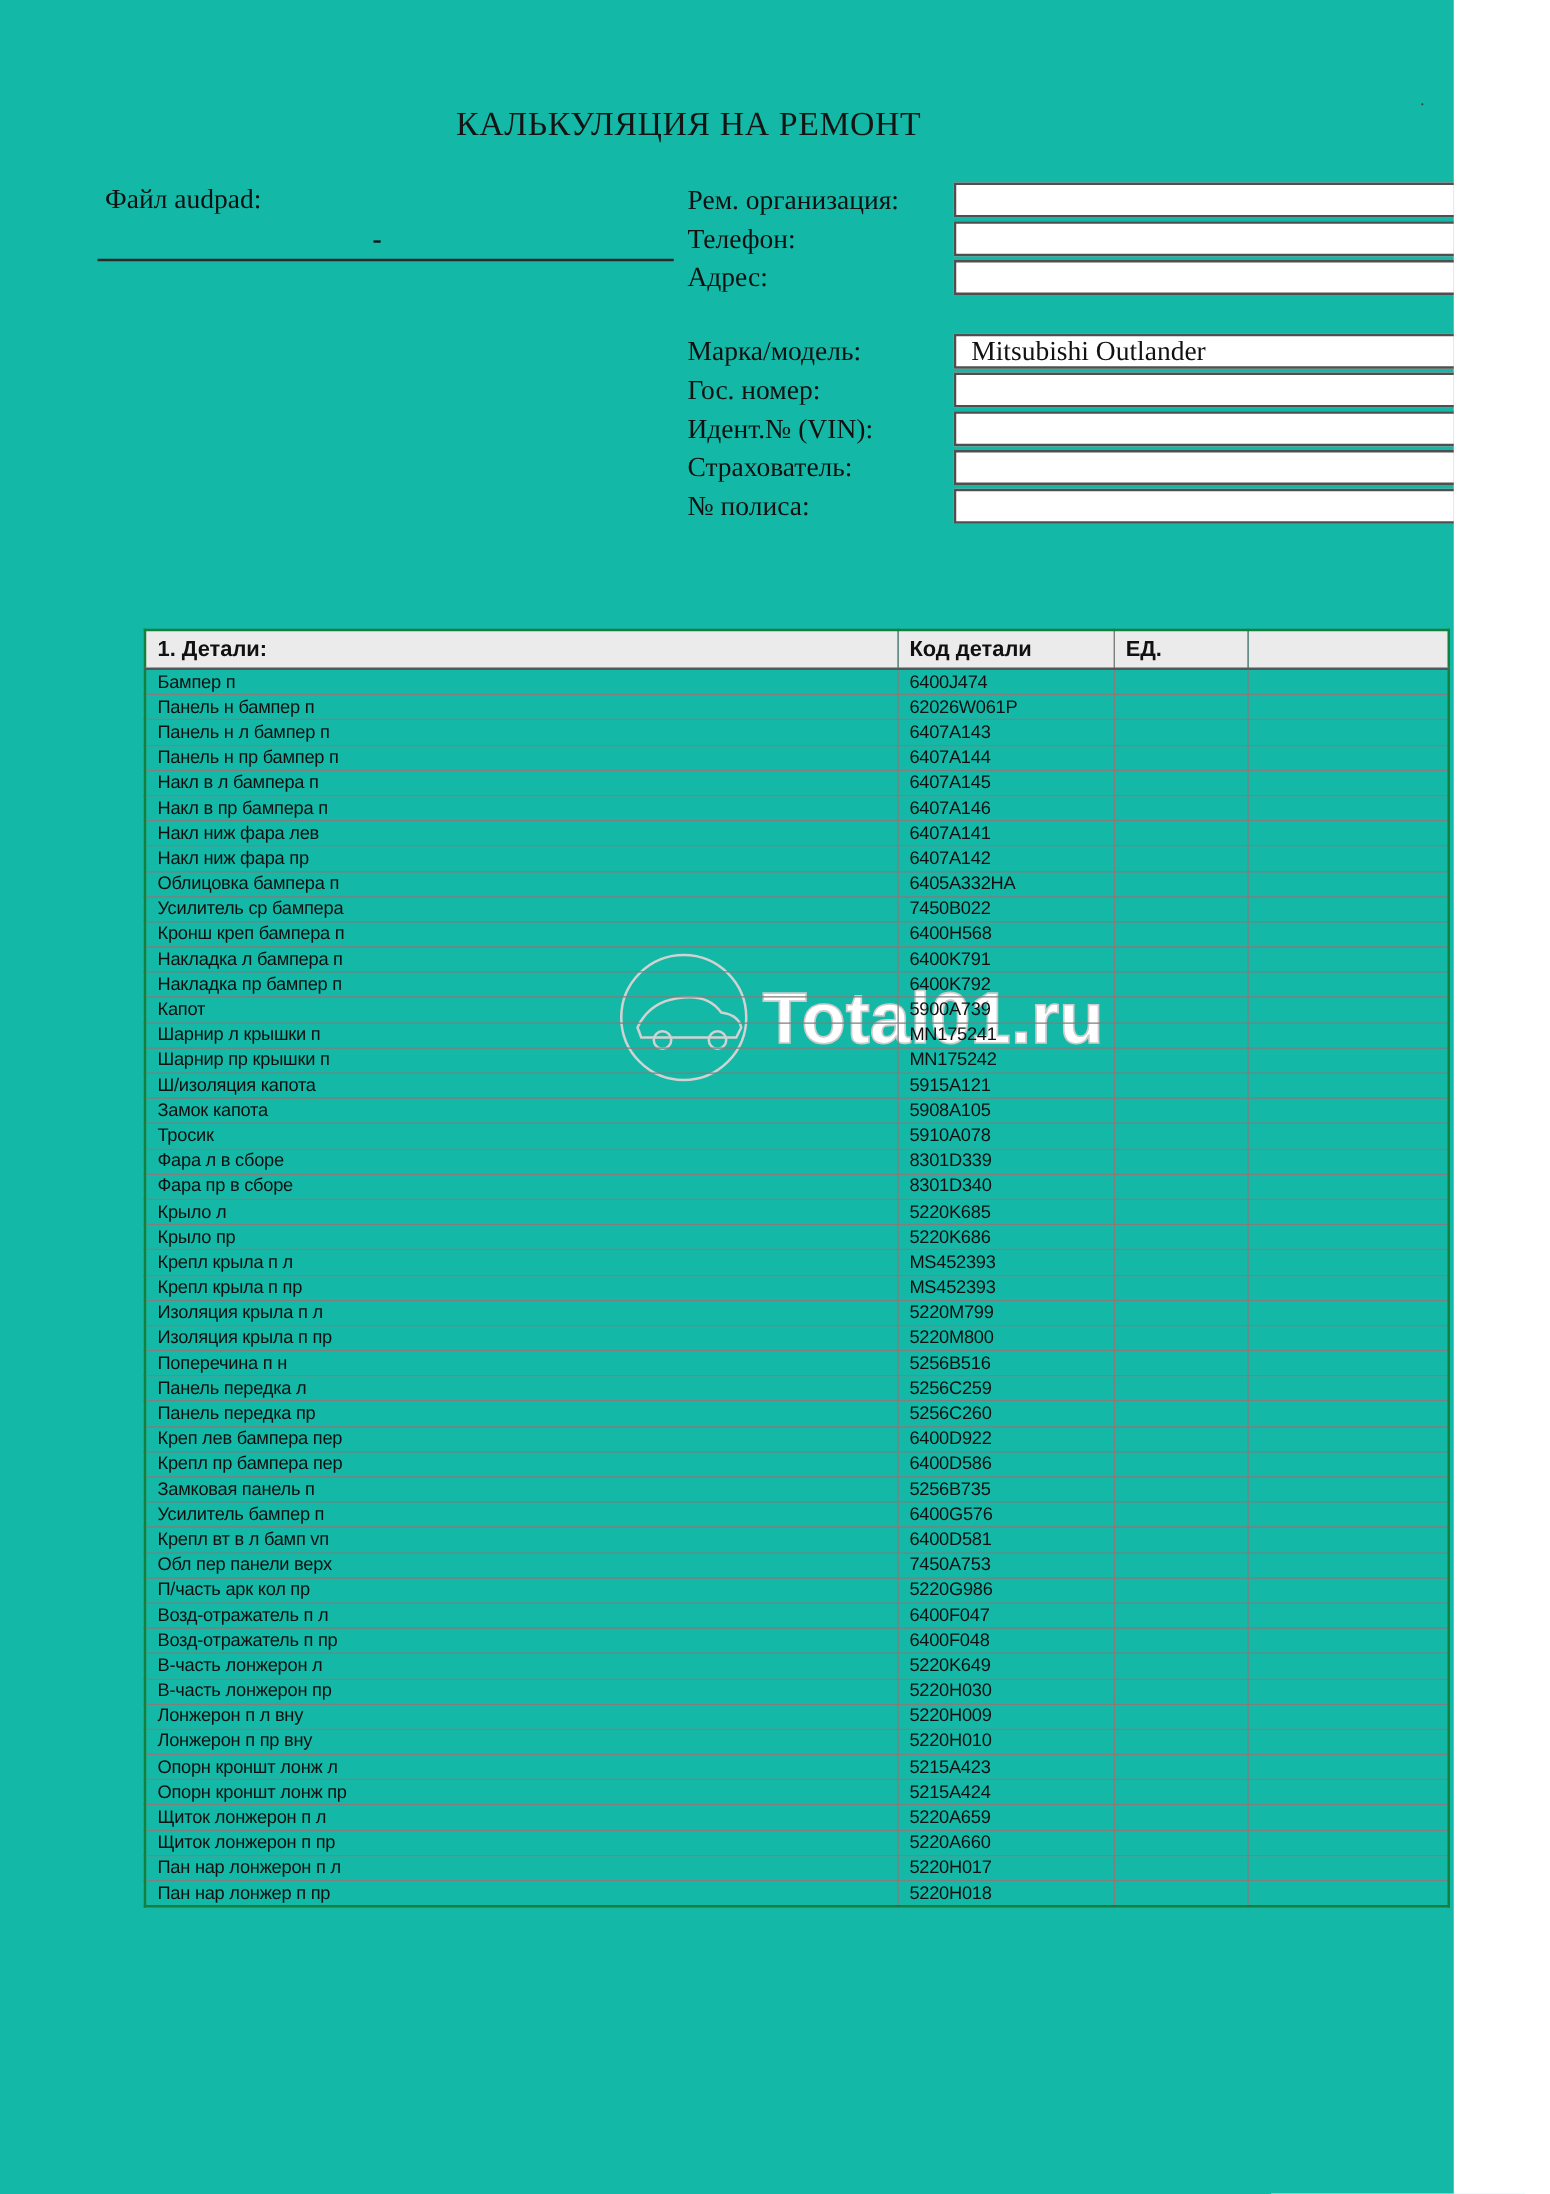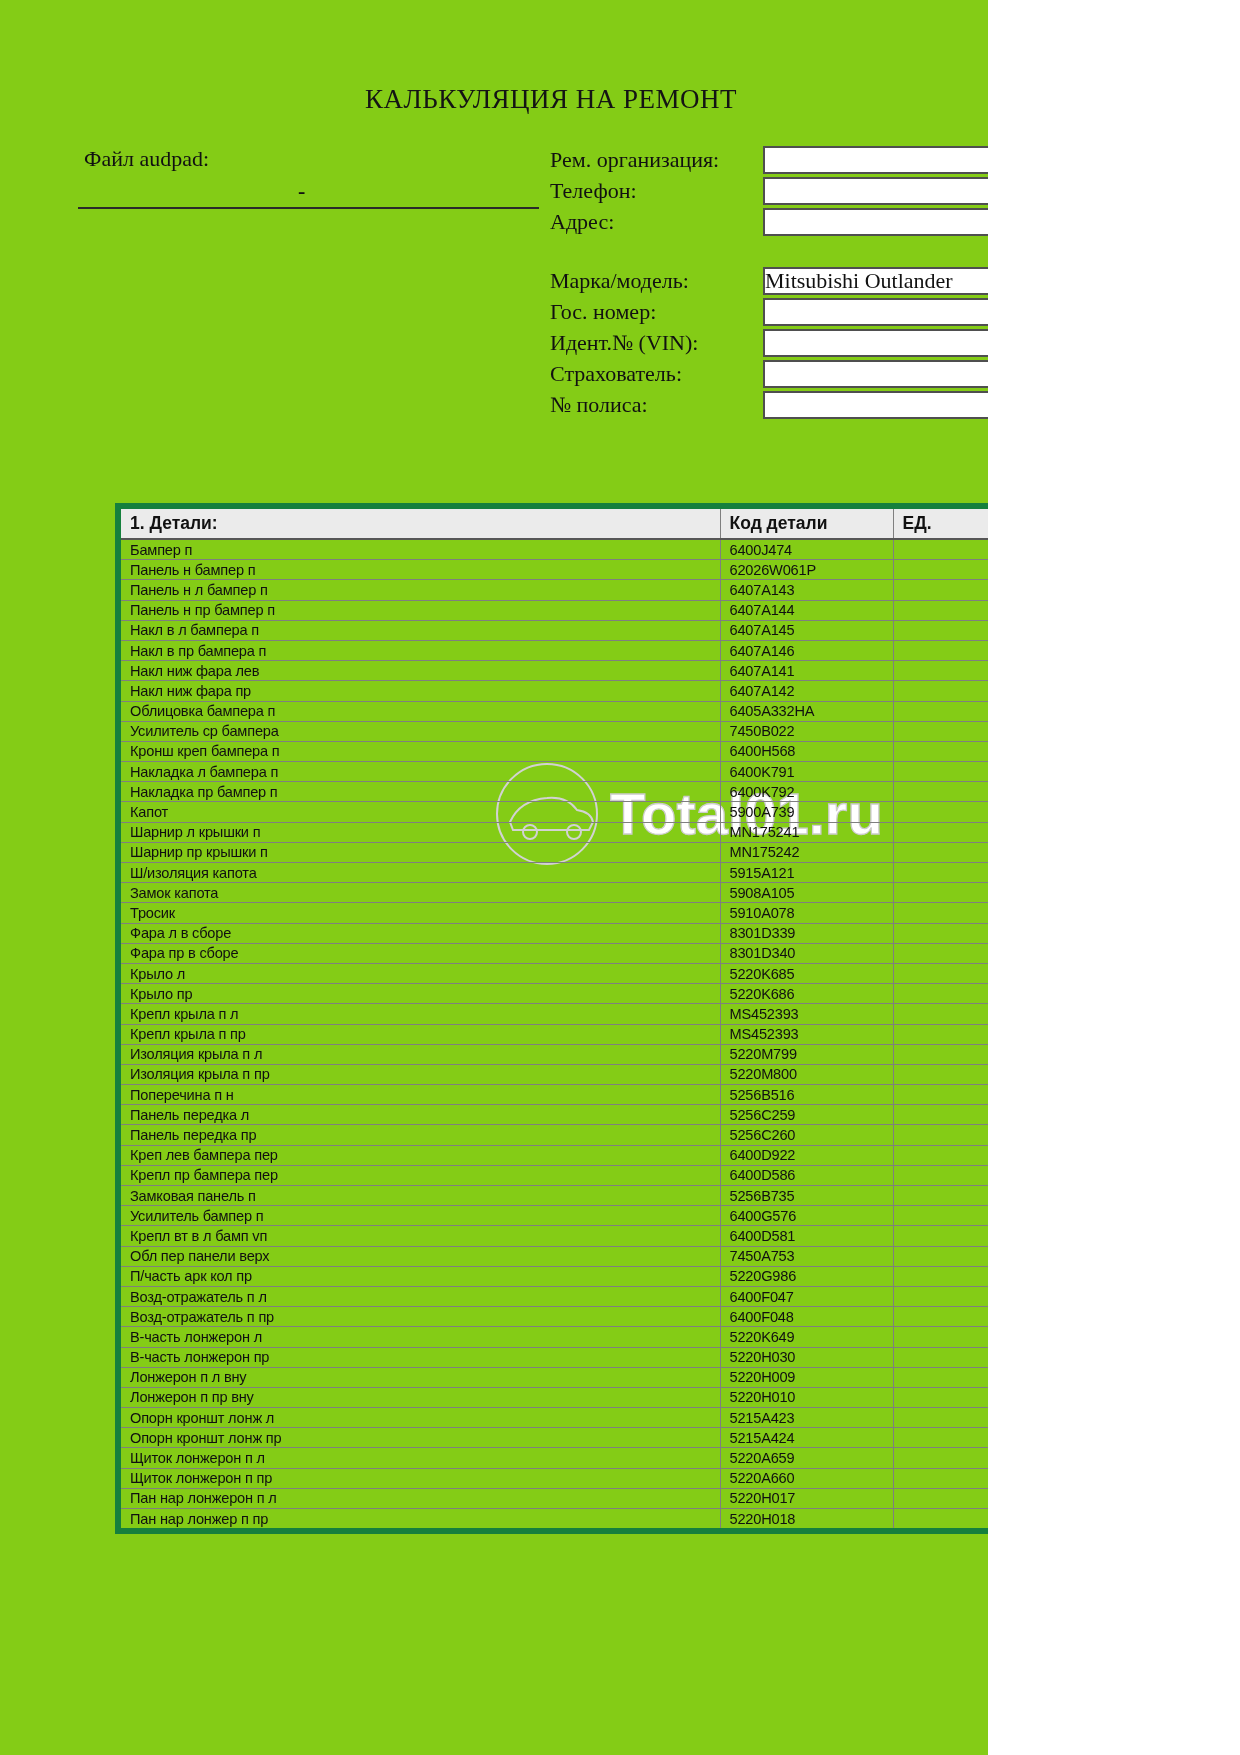--- a/index.html
+++ b/index.html
@@ -1,19 +1,19 @@
 <!DOCTYPE html>
 <html><head>
 <meta charset="utf-8">
 <style>
   html,body{margin:0;padding:0;background:#ffffff;}
   .page{
     position:relative;
-    width:988px;height:1755px;
-    background:#84cc16;
+    width:1163px;height:1755px;
+    background:#14b8a6;
     font-family:"Liberation Serif", serif;
     color:#111;
     overflow:hidden;
   }
   
   .doc-title{
     position:absolute;left:0;top:84px;width:1102px;
     text-align:center;
     font-size:27px;letter-spacing:.5px;color:#141414;
   }
@@ -26,39 +26,39 @@
   .group-org{top:146px;}
   .group-vehicle{top:267px;}
   .field-row{position:relative;height:31px;}
   .field-label{
     position:absolute;left:0;top:0;height:28px;line-height:28px;
     font-size:22px;white-space:nowrap;
   }
   .field-box{
     position:absolute;left:213px;top:0;width:392px;height:24px;
     border:2px solid #4f4f4f;background:#fff;
-    line-height:24px;font-size:22px;padding-left:0;
+    line-height:24px;font-size:22px;padding-left:12px;
     overflow:hidden;white-space:nowrap;
   }
 
   
   .watermark{position:absolute;left:452px;top:742px;width:480px;height:125px;}
 
   
   table.parts{
     position:absolute;left:115px;top:503px;width:1043px;
     border-collapse:collapse;table-layout:fixed;
     font-family:"Liberation Sans", sans-serif;
     background:transparent;
   }
   table.parts col.c-name{width:602px;}
   table.parts col.c-code{width:173px;}
   table.parts col.c-unit{width:107px;}
   table.parts col.c-extra{width:161px;}
-  table.parts{border:6px solid #15803d;}
+  table.parts{border:2px solid #15803d;}
   table.parts th{
     background:#ebebeb;height:29px;
     font-size:17.5px;font-weight:bold;text-align:left;
     padding:0 2px 0 9px;
     border:1px solid #7f7f7f;border-bottom:2px solid #565656;
     white-space:nowrap;overflow:hidden;
   }
   table.parts td{
     height:19.2px;
     font-size:14.6px;letter-spacing:-.2px;

